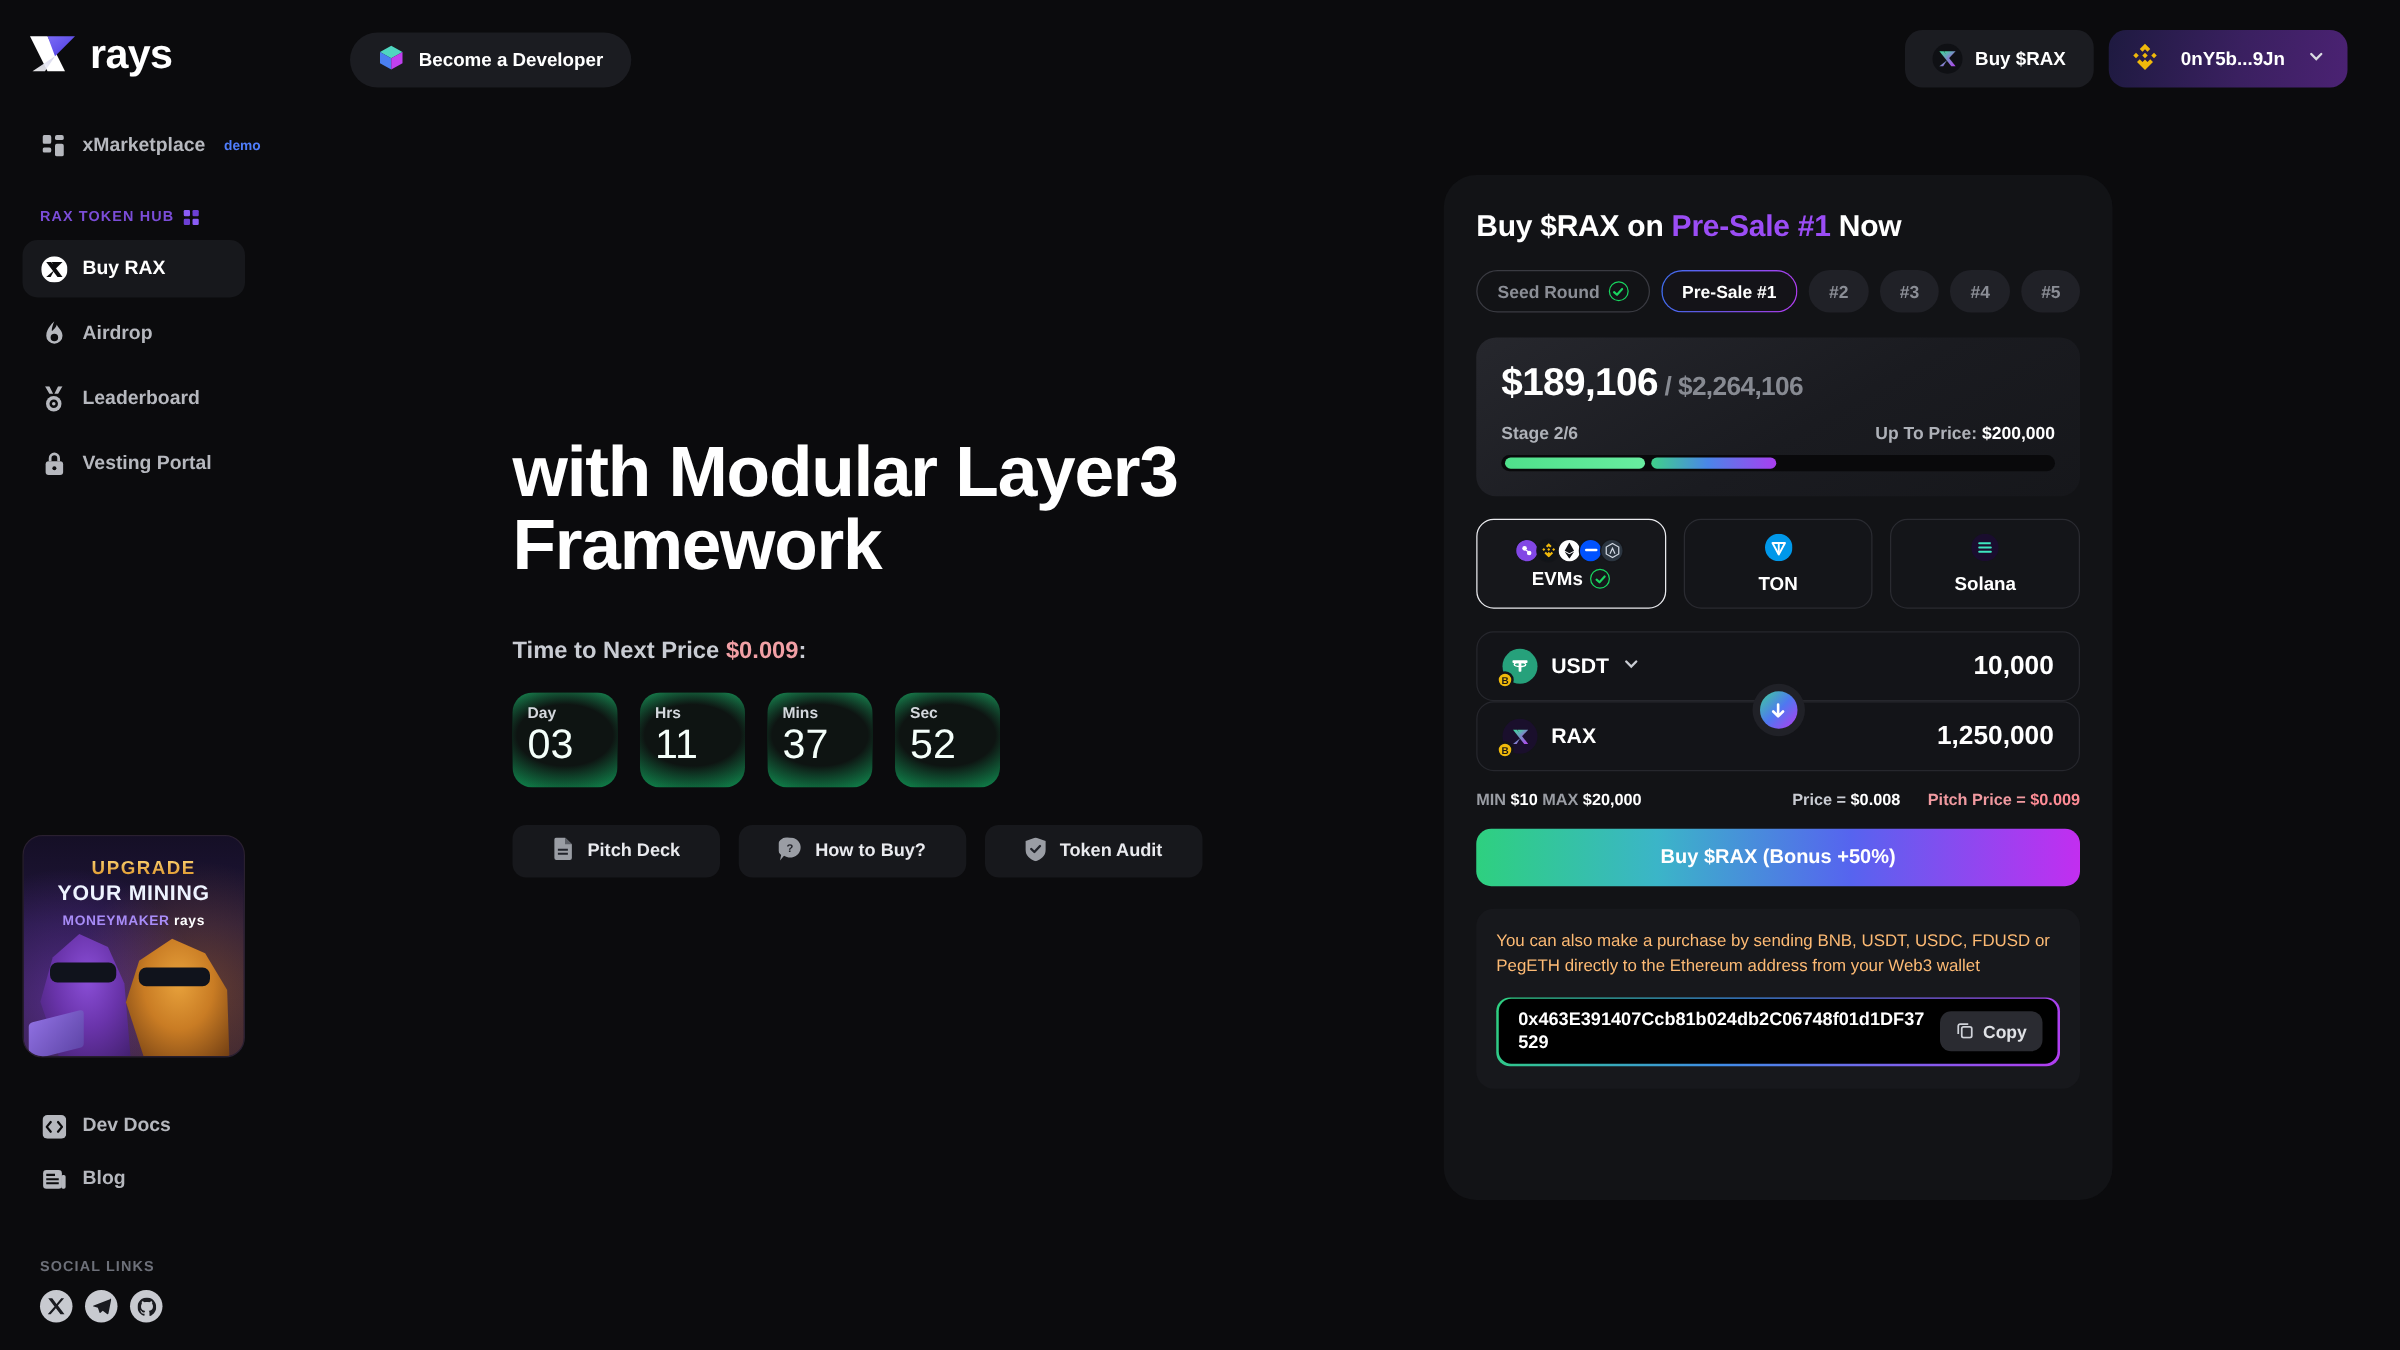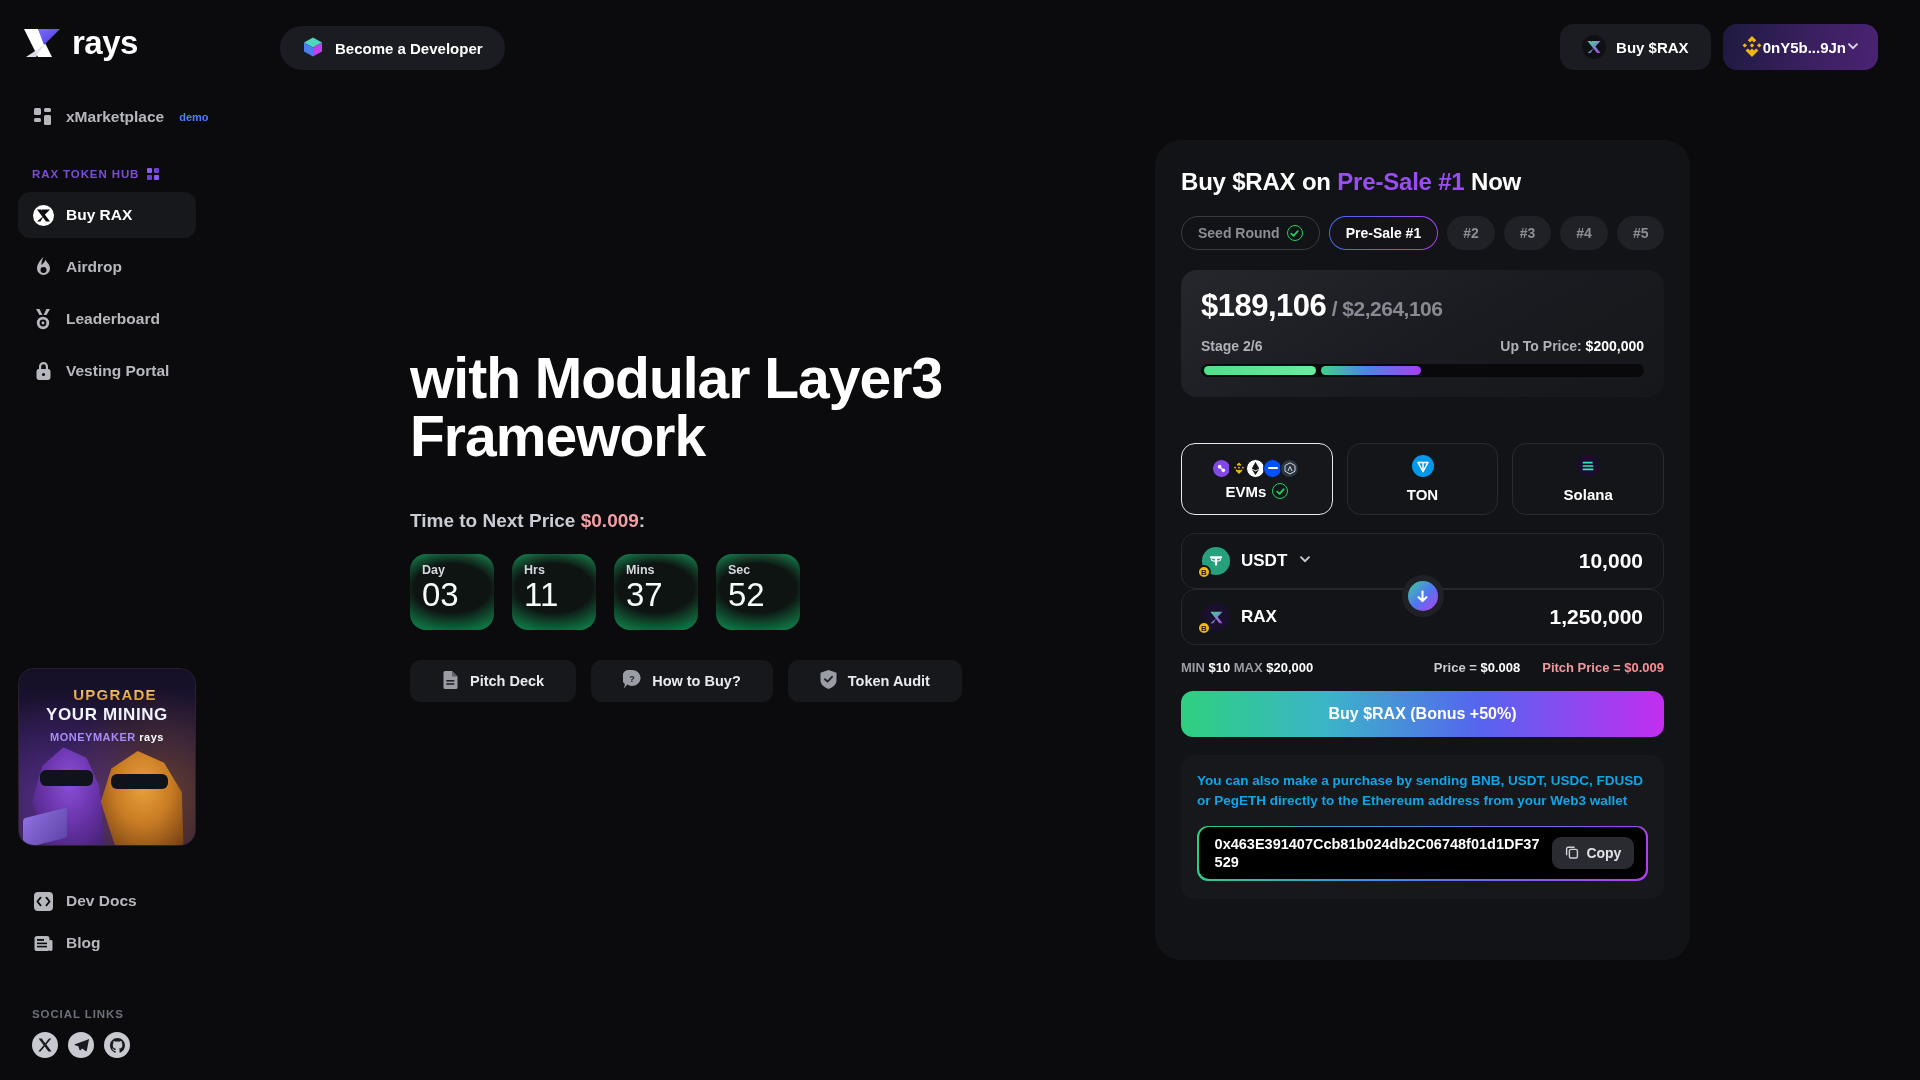--- a/index.html
+++ b/index.html
@@ -99,21 +99,21 @@
     display:flex; align-items:center; gap: 11px;
     padding: 0 22px; border-radius: 22px; background: #1b1c21;
     font-size: 15px; font-weight: 700; color:#fff; cursor:pointer;
   }
   .topbar-right { position:absolute; right: 42px; top: 24px; display:flex; gap: 12px; }
   .btn-buyrax {
     display:flex; align-items:center; gap:10px; height: 46px; padding: 0 22px;
     border-radius: 14px; background:#1b1c21; font-size:15px; font-weight:700; cursor:pointer;
   }
   .btn-wallet {
-    display:flex; align-items:center; gap:0; height:46px; padding: 0 18px;
+    display:flex; align-items:center; gap:18px; height:46px; padding: 0 18px;
     border-radius:14px; cursor:pointer;
     background: linear-gradient(100deg,#1e1a40 0%, #3a2060 55%, #4b2273 100%);
     font-size:15px; font-weight:700;
   }
   .x-coin { width:24px;height:24px;border-radius:50%;background:#0f1014;
     display:flex;align-items:center;justify-content:center; }
 
   
   .hero { position:absolute; left: 410px; top: 290px; width: 700px; }
   .hero h1 { font-size: 57px; line-height: 1.03; font-weight: 800; letter-spacing:-1px; }
@@ -170,21 +170,21 @@
   .raised .amt .of { color:#878a92; font-size: 21px; font-weight: 700; }
   .raised .meta { display:flex; justify-content:space-between; margin-top: 14px; font-size: 14px; color:#aeb1b8; font-weight:600; }
   .raised .meta b { color:#fff; }
   .pbar { margin-top: 10px; height: 13px; border-radius: 7px; background:#09090b; display:flex; align-items:center; padding: 0 3px; gap: 5px; }
   .pseg1 { width: 112px; height: 9px; border-radius:5px; background: linear-gradient(90deg,#4fe08b,#68eda0); }
   .pseg2 { width: 100px; height: 9px; border-radius:5px; background: linear-gradient(90deg,#3fd18a 0%, #4a86e8 45%, #a93ef0 100%); }
 
   .chains { display:flex; gap: 14px; margin-top: 18px; }
   .chain {
     flex:1; height: 72px; border-radius: 14px; border:1px solid #2a2b31; background:#141519;
-    display:flex; flex-direction:column; align-items:center; justify-content:center; gap:5px; cursor:pointer;margin-top:28px;
+    display:flex; flex-direction:column; align-items:center; justify-content:center; gap:5px; cursor:pointer;
   }
   .chain.sel { border:1.6px solid #e9eaee; background:#16171b; }
   .chain .nm { font-size:15px; font-weight:700; display:flex; align-items:center; gap:6px; }
   .chain-icons { display:flex; align-items:center; }
   .chain-icons span { width:19px;height:19px;border-radius:50%; display:inline-flex; align-items:center; justify-content:center;
       font-size:10px; font-weight:800; margin-left:-2px; border:1.4px solid #141519; }
 
   .swapbox { position:relative; margin-top: 18px; }
   .row {
     height: 56px; border-radius: 14px; border:1px solid #26272d; background:#131418;
@@ -215,21 +215,21 @@
   .limits .r .np b { color:#ff8d96; }
 
   .buybtn {
     margin-top: 16px; height: 46px; border-radius: 12px; cursor:pointer;
     background: linear-gradient(90deg,#2ed07f 0%, #3bb5c8 30%, #5664ef 62%, #c22ef0 100%);
     display:flex; align-items:center; justify-content:center;
     font-size:16px; font-weight:800; color:#fff;
   }
 
   .note { margin-top: 18px; background:#17181c; border-radius: 14px; padding: 16px 16px 18px 16px; }
-  .note p { font-size: 13.5px; line-height: 1.5; color:#0ea5e9; font-weight:700; }
+  .note p { font-size: 13.5px; line-height: 1.5; color:#fdba74; font-weight:400; }
   .addrwrap {
     margin-top: 14px; border-radius: 11px; padding: 1.6px;
     background: linear-gradient(110deg,#2ed07f,#3f8de8 42%, #b23cf0 100%);
   }
   .addr {
     background:#000; border-radius: 10px; height: 52px; display:flex; align-items:center;
     justify-content:space-between; padding: 0 12px 0 16px;
   }
   .addr .txt { font-size: 14.5px; font-weight: 800; line-height: 1.25; max-width: 330px; word-break: break-all; }
   .copy { display:flex; align-items:center; gap:7px; height:32px; padding:0 13px; border-radius:9px;

